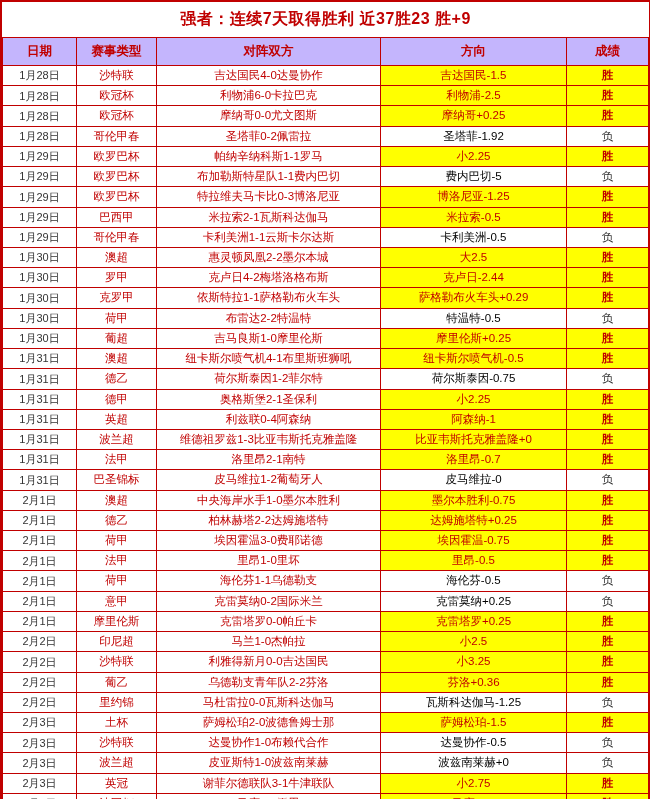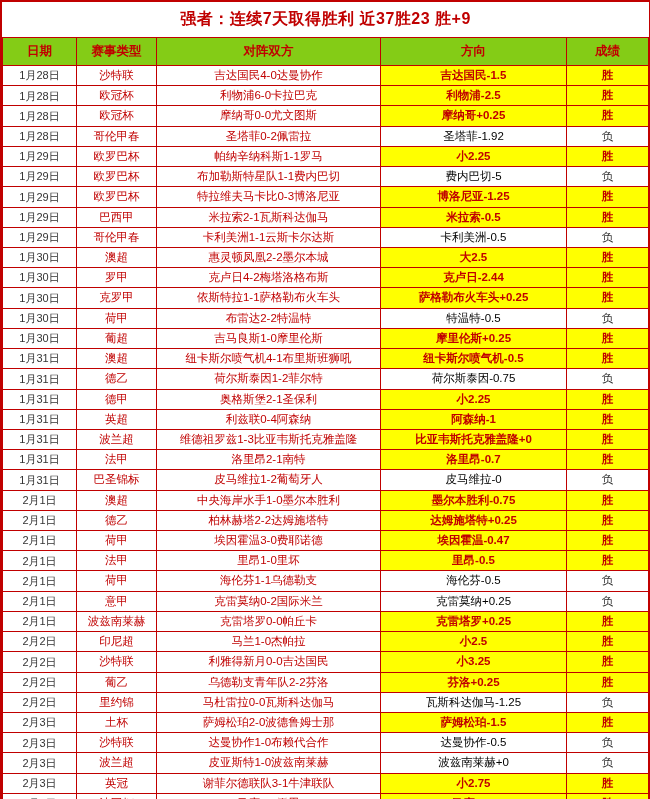--- a/index.html
+++ b/index.html
@@ -26,21 +26,21 @@
     font-weight:bold;
     text-align:center;
     padding:7px 2px 7px 2px;
     border:1px solid #c00000;
     border-top:none;
     border-left:none;
     border-right:none;
     letter-spacing:0.5px;
   }
   thead th{
-    background:#84cc16;
+    background:#c4b5fd;
     color:#c00000;
     font-size:12.5px;
     font-weight:bold;
     text-align:center;
     padding:5px 1px;
     border:1px solid #c00000;
     white-space:nowrap;
   }
   tbody td{
     border:1px solid #c00000;
@@ -53,21 +53,21 @@
     color:#c00000;
   }
   td.c-date{color:#333333;font-size:11px;}
   td.c-league{color:#c00000;}
   td.c-match{color:#c00000;}
   td.c-dir{color:#000000;}
   td.c-res{color:#333333;font-weight:bold;}
   td.hl{background:#ffff00;}
   td.res-win{color:#c00000;font-weight:bold;background:#ffff00;}
   td.res-lose{color:#333333;font-weight:normal;background:#ffffff;}
-  td.dir-win{color:#c00000;font-weight:bold;}
+  td.dir-win{color:#c00000;font-weight:normal;}
   .col-date{width:74px;}
   .col-league{width:80px;}
   .col-match{width:224px;}
   .col-dir{width:186px;}
   .col-res{width:82px;}
 </style>
 </head>
 <body>
 
 <div id="sheet">
@@ -166,21 +166,21 @@
           <td class="c-date">1月30日</td>
           <td class="c-league">罗甲</td>
           <td class="c-match">克卢日4-2梅塔洛格布斯</td>
           <td class="c-dir hl dir-win">克卢日-2.44</td>
           <td class="c-res res-win">胜</td>
         </tr>
         <tr>
           <td class="c-date">1月30日</td>
           <td class="c-league">克罗甲</td>
           <td class="c-match">依斯特拉1-1萨格勒布火车头</td>
-          <td class="c-dir hl dir-win">萨格勒布火车头+0.25</td>
+          <td class="c-dir hl dir-win">萨格勒布火车头+0.29</td>
           <td class="c-res res-win">胜</td>
         </tr>
         <tr>
           <td class="c-date">1月30日</td>
           <td class="c-league">荷甲</td>
           <td class="c-match">布雷达2-2特温特</td>
           <td class="c-dir">特温特-0.5</td>
           <td class="c-res res-lose">负</td>
         </tr>
         <tr>
@@ -250,21 +250,21 @@
           <td class="c-date">2月1日</td>
           <td class="c-league">德乙</td>
           <td class="c-match">柏林赫塔2-2达姆施塔特</td>
           <td class="c-dir hl dir-win">达姆施塔特+0.25</td>
           <td class="c-res res-win">胜</td>
         </tr>
         <tr>
           <td class="c-date">2月1日</td>
           <td class="c-league">荷甲</td>
           <td class="c-match">埃因霍温3-0费耶诺德</td>
-          <td class="c-dir hl dir-win">埃因霍温-0.47</td>
+          <td class="c-dir hl dir-win">埃因霍温-0.75</td>
           <td class="c-res res-win">胜</td>
         </tr>
         <tr>
           <td class="c-date">2月1日</td>
           <td class="c-league">法甲</td>
           <td class="c-match">里昂1-0里坏</td>
           <td class="c-dir hl dir-win">里昂-0.5</td>
           <td class="c-res res-win">胜</td>
         </tr>
         <tr>
@@ -276,21 +276,21 @@
         </tr>
         <tr>
           <td class="c-date">2月1日</td>
           <td class="c-league">意甲</td>
           <td class="c-match">克雷莫纳0-2国际米兰</td>
           <td class="c-dir">克雷莫纳+0.25</td>
           <td class="c-res res-lose">负</td>
         </tr>
         <tr>
           <td class="c-date">2月1日</td>
-          <td class="c-league">波兹南莱赫</td>
+          <td class="c-league">摩里伦斯</td>
           <td class="c-match">克雷塔罗0-0帕丘卡</td>
           <td class="c-dir hl dir-win">克雷塔罗+0.25</td>
           <td class="c-res res-win">胜</td>
         </tr>
         <tr>
           <td class="c-date">2月2日</td>
           <td class="c-league">印尼超</td>
           <td class="c-match">马兰1-0杰帕拉</td>
           <td class="c-dir hl dir-win">小2.5</td>
           <td class="c-res res-win">胜</td>
@@ -299,21 +299,21 @@
           <td class="c-date">2月2日</td>
           <td class="c-league">沙特联</td>
           <td class="c-match">利雅得新月0-0吉达国民</td>
           <td class="c-dir hl dir-win">小3.25</td>
           <td class="c-res res-win">胜</td>
         </tr>
         <tr>
           <td class="c-date">2月2日</td>
           <td class="c-league">葡乙</td>
           <td class="c-match">乌德勒支青年队2-2芬洛</td>
-          <td class="c-dir hl dir-win">芬洛+0.25</td>
+          <td class="c-dir hl dir-win">芬洛+0.36</td>
           <td class="c-res res-win">胜</td>
         </tr>
         <tr>
           <td class="c-date">2月2日</td>
           <td class="c-league">里约锦</td>
           <td class="c-match">马杜雷拉0-0瓦斯科达伽马</td>
           <td class="c-dir">瓦斯科达伽马-1.25</td>
           <td class="c-res res-lose">负</td>
         </tr>
         <tr>

